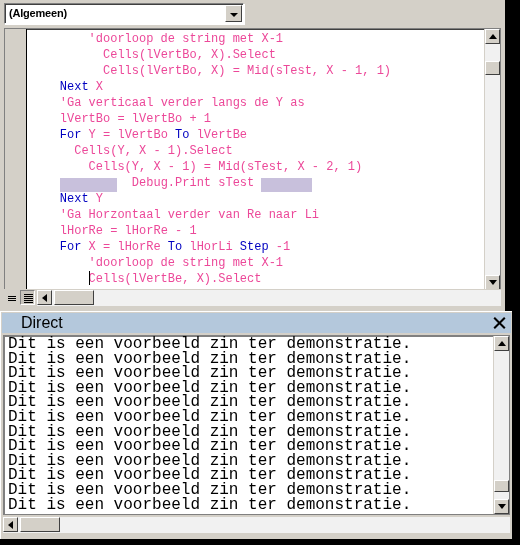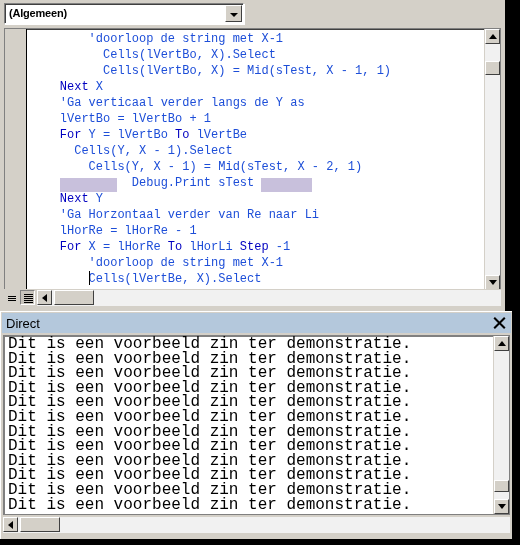--- a/index.html
+++ b/index.html
@@ -118,23 +118,23 @@
     left: 26px;
     top: 2px;
     right: 18px;
     font-family: "Liberation Mono", "DejaVu Sans Mono", monospace;
     font-size: 12px;
     line-height: 16px;
     color: #000080;
     white-space: pre;
   }
   .code-line { height: 16px; position: relative; }
-  .cm { color: #1d4ed8; }
+  .cm { color: #ec4899; }
   .kw { color: #0000c0; }
-  .pl { color: #1d4ed8; }
+  .pl { color: #ec4899; }
   .sel-box {
     display: inline-block;
     background: #c8c0dc;
     height: 14px;
     vertical-align: -3px;
   }
   .caret {
     position: absolute;
     display: inline-block;
     width: 1px;
@@ -281,23 +281,23 @@
     position: absolute;
     left: 1px; top: 1px;
     width: 509px;
     height: 20px;
     background: #b4c8dc;
     display: flex;
     align-items: center;
     box-sizing: border-box;
   }
   .imm-title-text {
-    padding-left: 4px;
+    padding-left: 19px;
     font-family: "Liberation Sans", sans-serif;
-    font-size: 13px;
+    font-size: 16px;
     color: #000000;
     flex: 1 1 auto;
   }
   .close-x {
     flex: 0 0 auto;
     width: 20px;
     height: 18px;
     margin-right: 2px;
     position: relative;
   }

